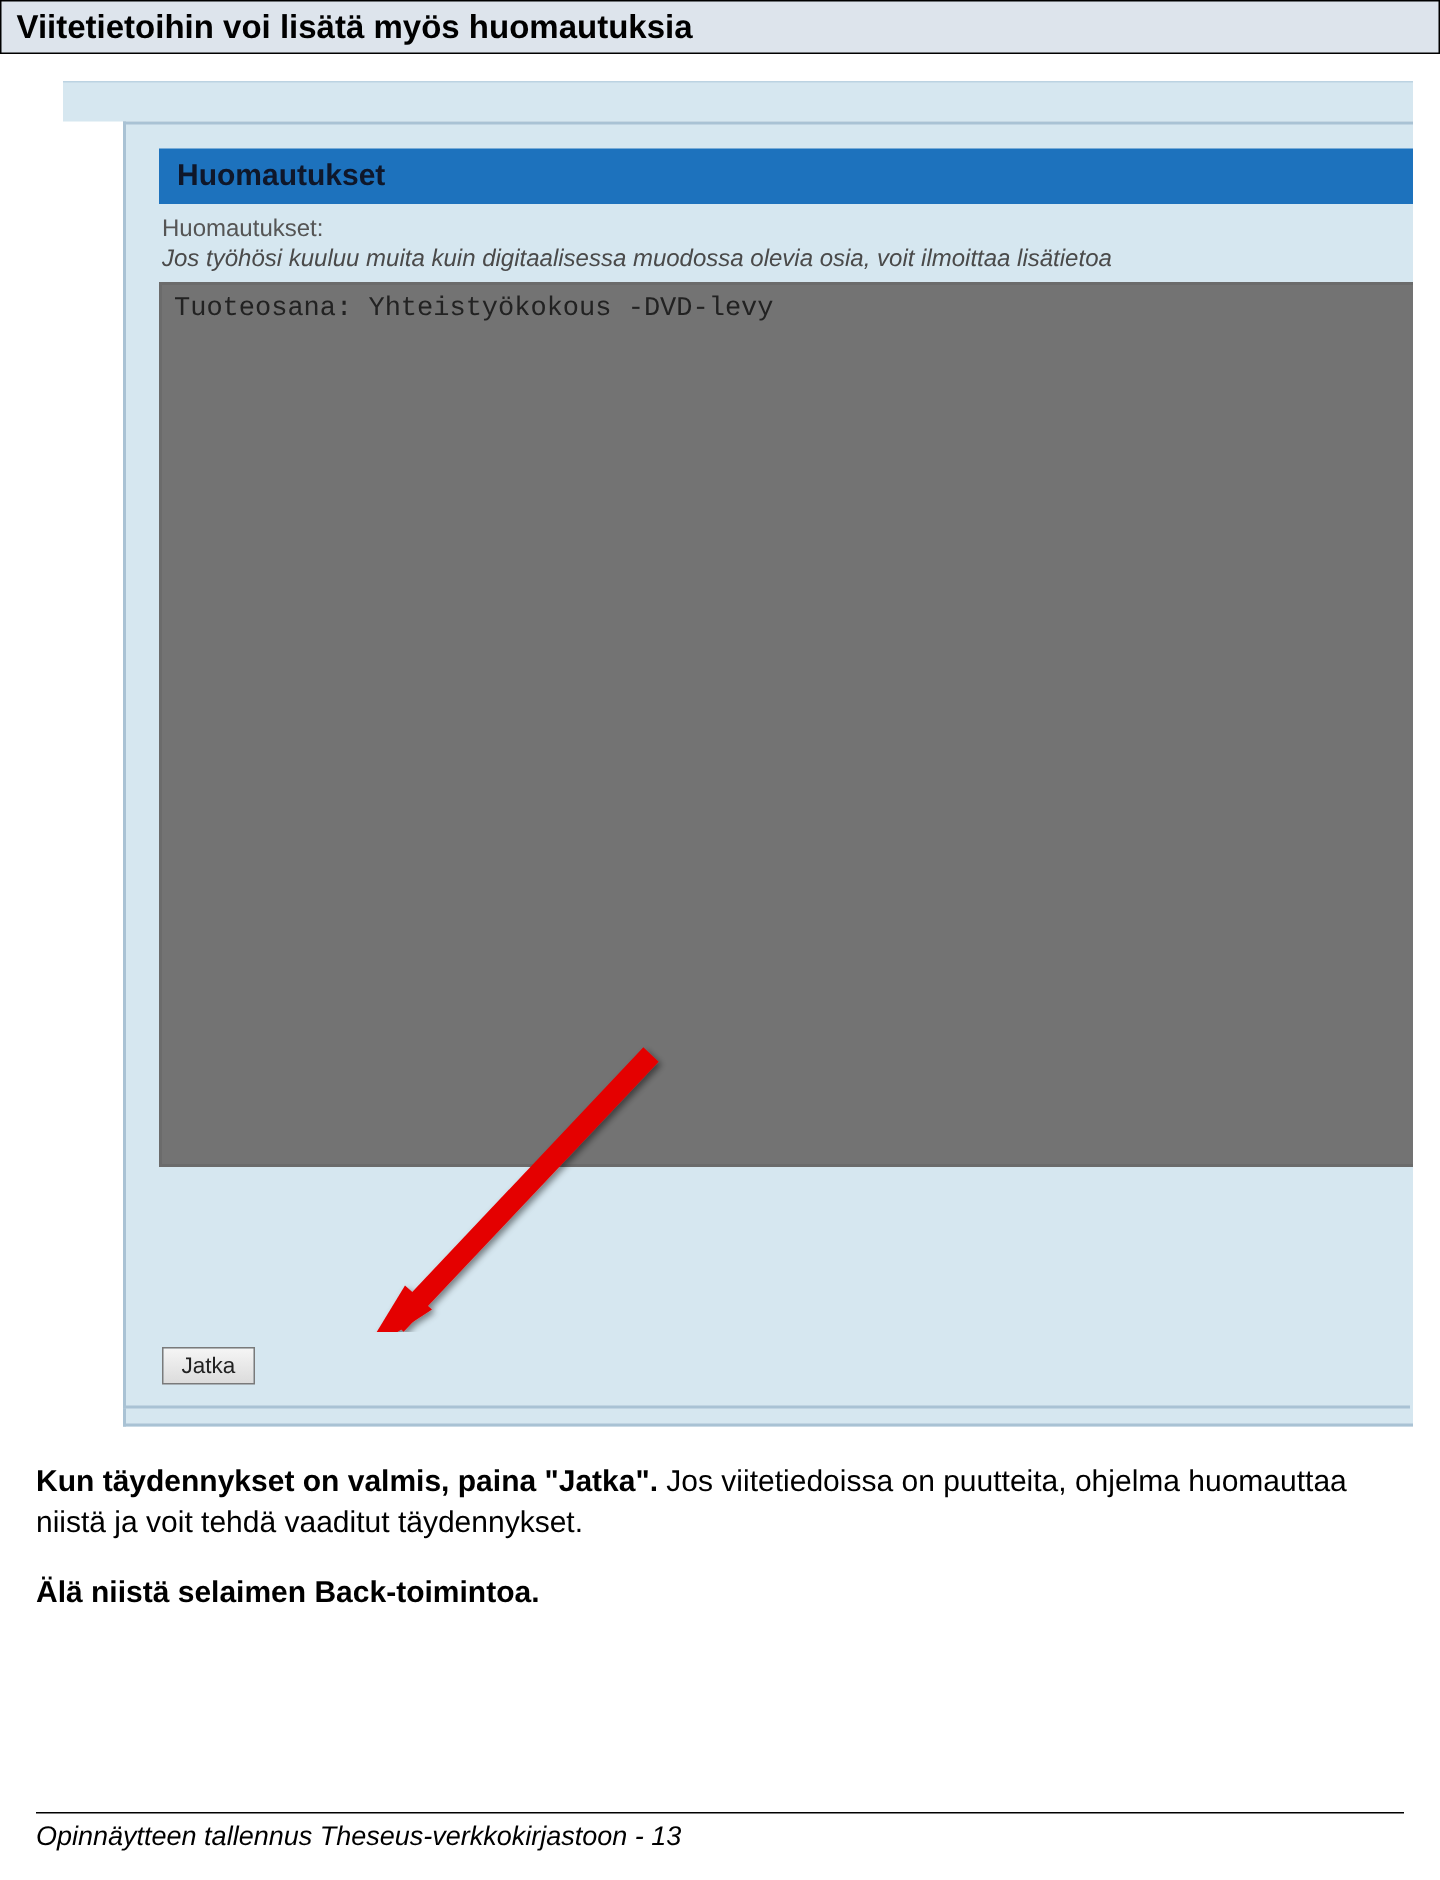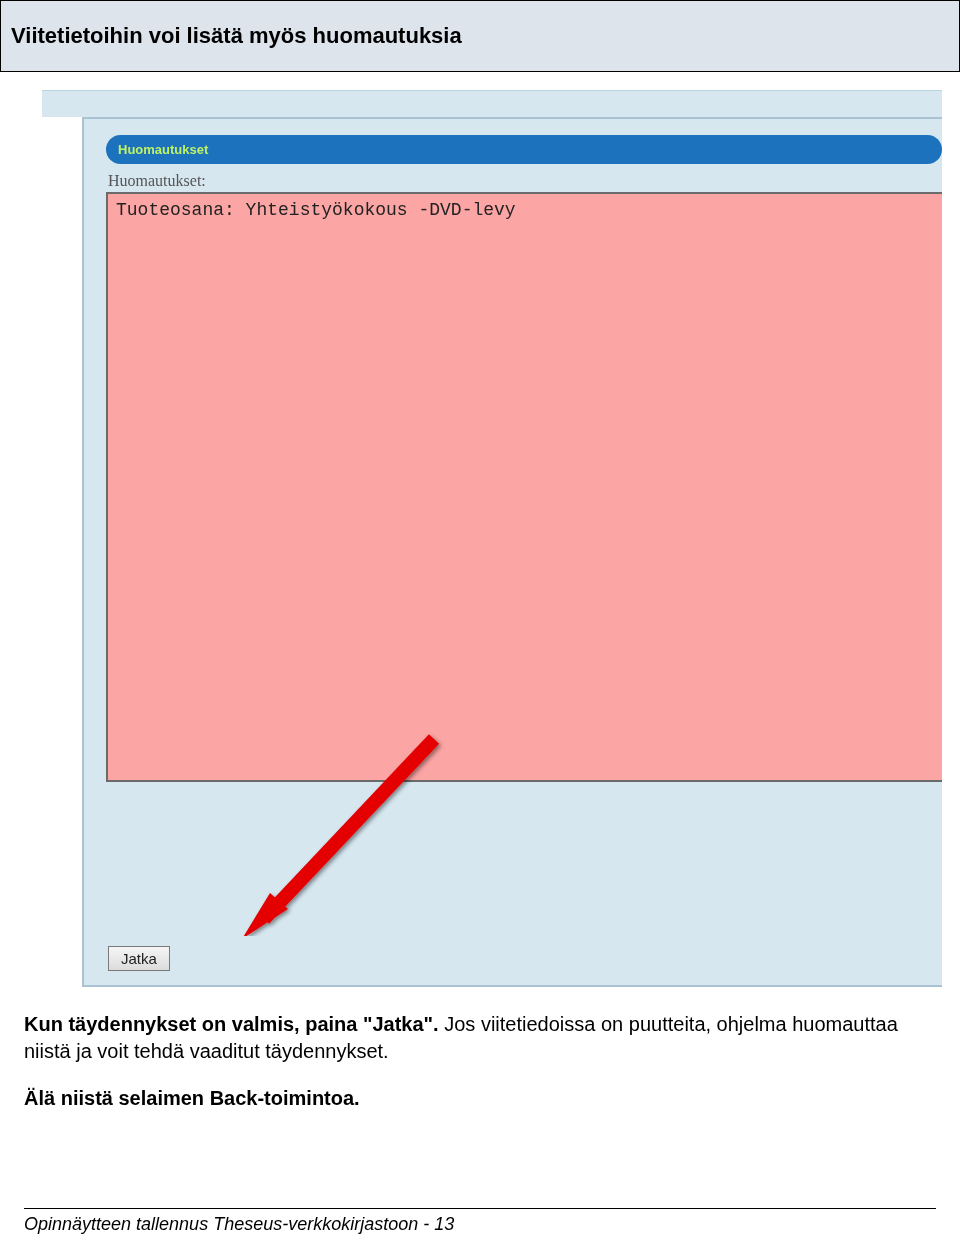--- a/index.html
+++ b/index.html
@@ -12,21 +12,21 @@
   .page {
     box-sizing: border-box;
     width: 960px;
     min-height: 1253px;
     padding: 0;
     position: relative;
   }
   .title-box {
     border: 1.5px solid #000;
     background: #dde4ec;
-    padding: 22px 10px;
+    padding: 4px 10px;
     margin: 0;
   }
   .title-box h1 {
     margin: 0;
     font-size: 22px;
     font-weight: bold;
     color: #000;
   }
   .screenshot-wrap {
     margin: 18px 0 0 42px;
@@ -44,60 +44,58 @@
     border-top: 2px solid #a9c2d4;
     border-bottom: 2px solid #a9c2d4;
     margin-left: 40px;
     padding: 16px 0 16px 22px;
     position: relative;
     box-sizing: border-box;
     height: 870px;
   }
   .section-header {
     background: #1d72bd;
-    color: #bef264;
+    color: #0f172a;
     font-weight: bold;
-    font-size: 13px;
+    font-size: 20px;
     padding: 7px 12px;
     margin-bottom: 8px;
-    border-radius: 15px;
   }
   .field-label {
     color: #555;
     font-size: 16px;
     margin-bottom: 2px;
     padding-left: 2px;
-    font-family: Liberation Serif, serif;
   }
   .field-help {
     color: #4a4a4a;
     font-style: italic;
     font-size: 16px;
     margin-bottom: 6px;
     padding-left: 2px;
     white-space: nowrap;
     overflow: hidden;
   }
   .textarea {
-    background: #fca5a5;
+    background: #737373;
     border: 2px solid #6b6b6b;
     border-right: none;
     padding: 6px 8px;
     font-family: "Courier New", monospace;
     font-size: 18px;
     color: #222;
     height: 590px;
     box-sizing: border-box;
     overflow: hidden;
     white-space: pre;
   }
   .bottom-bar {
     position: absolute;
     left: 0;
-    bottom: 0;
+    bottom: 12px;
     background: #d6e7f0;
     padding: 10px 12px 14px 24px;
     border-left: 2px solid #a9c2d4;
     border-bottom: 2px solid #a9c2d4;
     margin-left: 40px;
     width: 858px;
     box-sizing: border-box;
   }
   .jatka-btn {
     display: inline-block;
@@ -146,20 +144,21 @@
   <div class="title-box">
     <h1>Viitetietoihin voi lisätä myös huomautuksia</h1>
   </div>
 
   <div class="screenshot-wrap">
     <div class="outer-frame"></div>
 
     <div class="inner-panel">
       <div class="section-header">Huomautukset</div>
       <div class="field-label">Huomautukset:</div>
+      <div class="field-help">Jos työhösi kuuluu muita kuin digitaalisessa muodossa olevia osia, voit ilmoittaa lisätietoa</div>
       <div class="textarea">Tuoteosana: Yhteistyökokous -DVD-levy</div>
 
       <svg class="arrow" width="230" height="230">
         <defs>
           <filter id="ds" x="-20%" y="-20%" width="160%" height="160%">
             <feDropShadow dx="2" dy="2" stdDeviation="2" flood-opacity="0.45"></feDropShadow>
           </filter>
         </defs>
         <g filter="url(#ds)">
           <line x1="200" y1="10" x2="30" y2="190" stroke="#e40000" stroke-width="14"></line>

